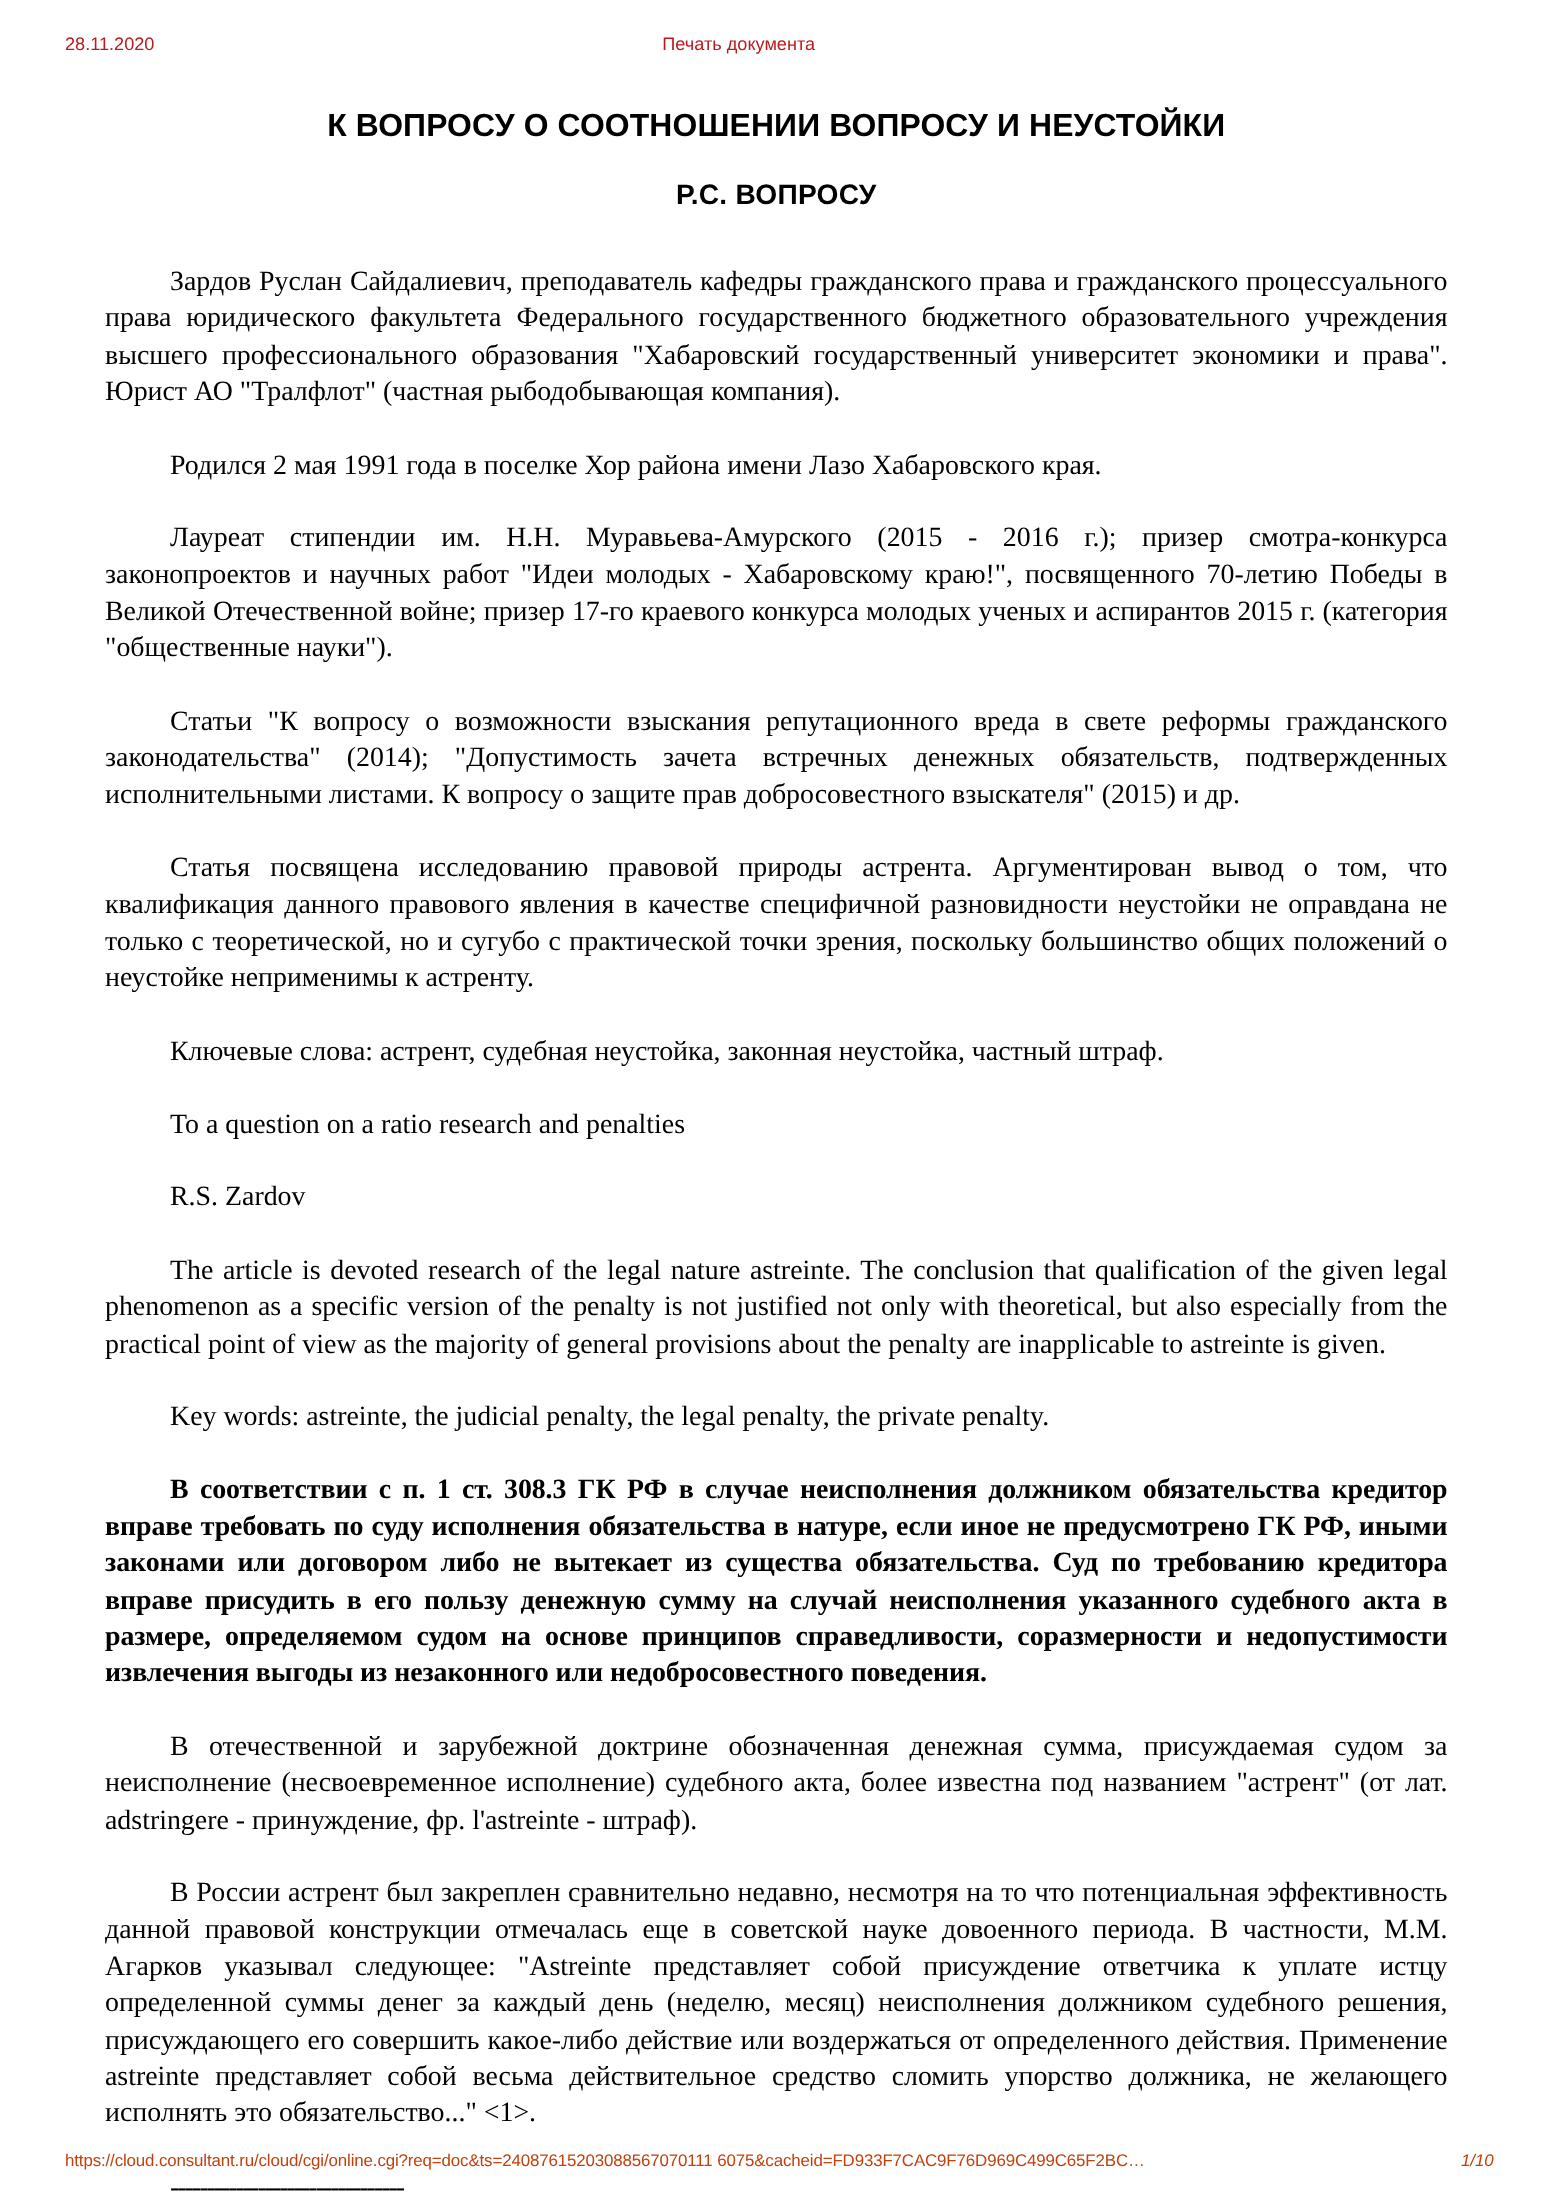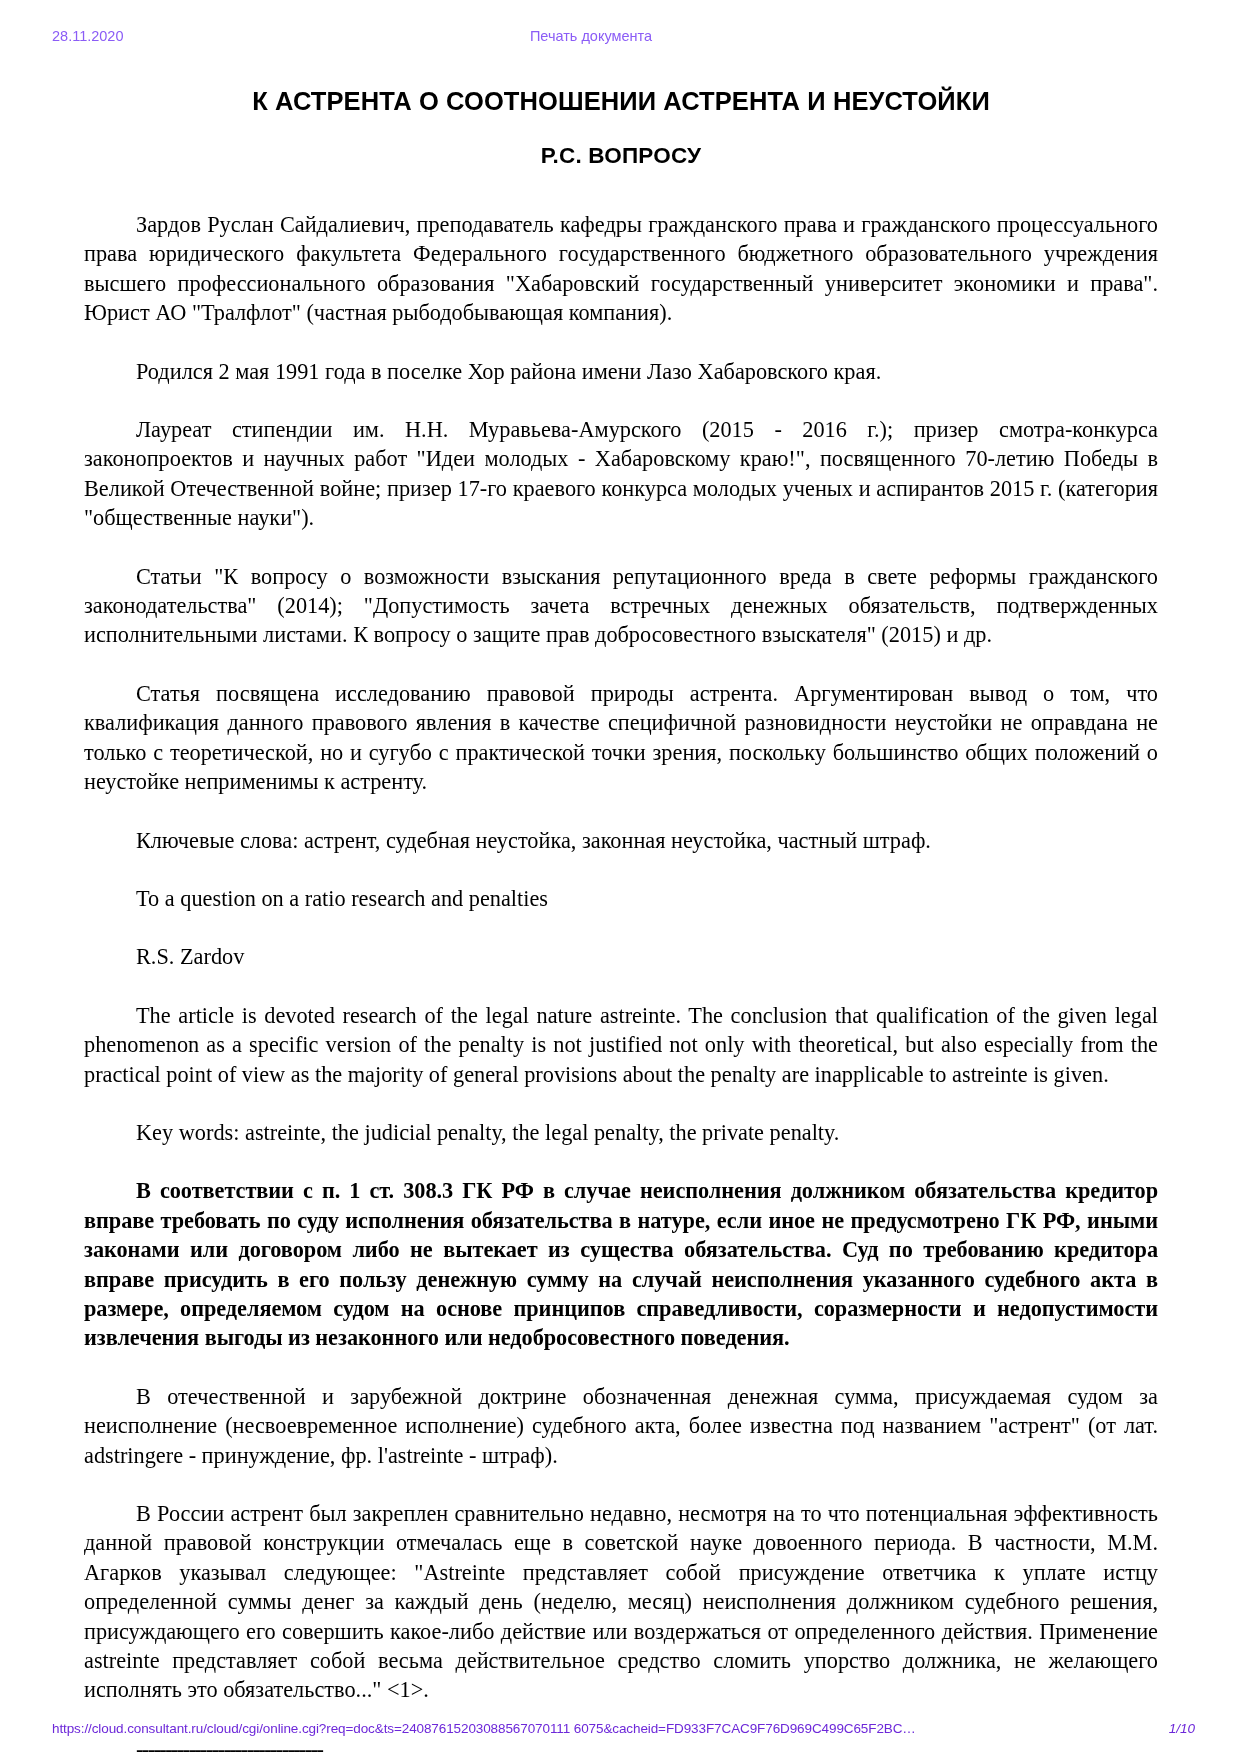--- a/index.html
+++ b/index.html
@@ -29,21 +29,21 @@
   
   .print-header {
     position: absolute;
     left: 0;
     top: 26px;
     width: 1241px;
     height: 20px;
     font-family: "Liberation Sans", "DejaVu Sans", sans-serif;
     font-size: 14.5px;
     line-height: 20px;
-    color: #8b5cf6;
+    color: #b91c1c;
   }
   .print-header .date {
     position: absolute;
     left: 52px;
     top: 0;
     white-space: nowrap;
   }
   .print-header .doc-title {
     position: absolute;
     left: 0;
@@ -56,21 +56,21 @@
   
   .print-footer {
     position: absolute;
     left: 0;
     bottom: 16px;
     width: 1241px;
     height: 20px;
     font-family: "Liberation Sans", "DejaVu Sans", sans-serif;
     font-size: 13.5px;
     line-height: 20px;
-    color: #6d28d9;
+    color: #c2410c;
   }
   .print-footer .url {
     position: absolute;
     left: 52px;
     top: 0;
     white-space: nowrap;
     letter-spacing: -0.1px;
   }
   .print-footer .pageno {
     position: absolute;
@@ -144,21 +144,21 @@
 
 <div class="page">
 
   <div class="print-header">
     <span class="date">28.11.2020</span>
     <span class="doc-title">Печать документа</span>
   </div>
 
   <div class="doc">
 
-    <h1 class="doc-heading">К АСТРЕНТА О СООТНОШЕНИИ АСТРЕНТА И НЕУСТОЙКИ</h1>
+    <h1 class="doc-heading">К ВОПРОСУ О СООТНОШЕНИИ ВОПРОСУ И НЕУСТОЙКИ</h1>
 
     <h2 class="doc-author">Р.С. ВОПРОСУ</h2>
 
     <p class="para first">Зардов Руслан Сайдалиевич, преподаватель кафедры гражданского права и гражданского процессуального права юридического факультета Федерального государственного бюджетного образовательного учреждения высшего профессионального образования "Хабаровский государственный университет экономики и права". Юрист АО "Тралфлот" (частная рыбодобывающая компания).</p>
 
     <p class="para">Родился 2 мая 1991 года в поселке Хор района имени Лазо Хабаровского края.</p>
 
     <p class="para">Лауреат стипендии им. Н.Н. Муравьева-Амурского (2015 - 2016 г.); призер смотра-конкурса законопроектов и научных работ "Идеи молодых - Хабаровскому краю!", посвященного 70-летию Победы в Великой Отечественной войне; призер 17-го краевого конкурса молодых ученых и аспирантов 2015 г. (категория "общественные науки").</p>
 
     <p class="para">Статьи "К вопросу о возможности взыскания репутационного вреда в свете реформы гражданского законодательства" (2014); "Допустимость зачета встречных денежных обязательств, подтвержденных исполнительными листами. К вопросу о защите прав добросовестного взыскателя" (2015) и др.</p>

